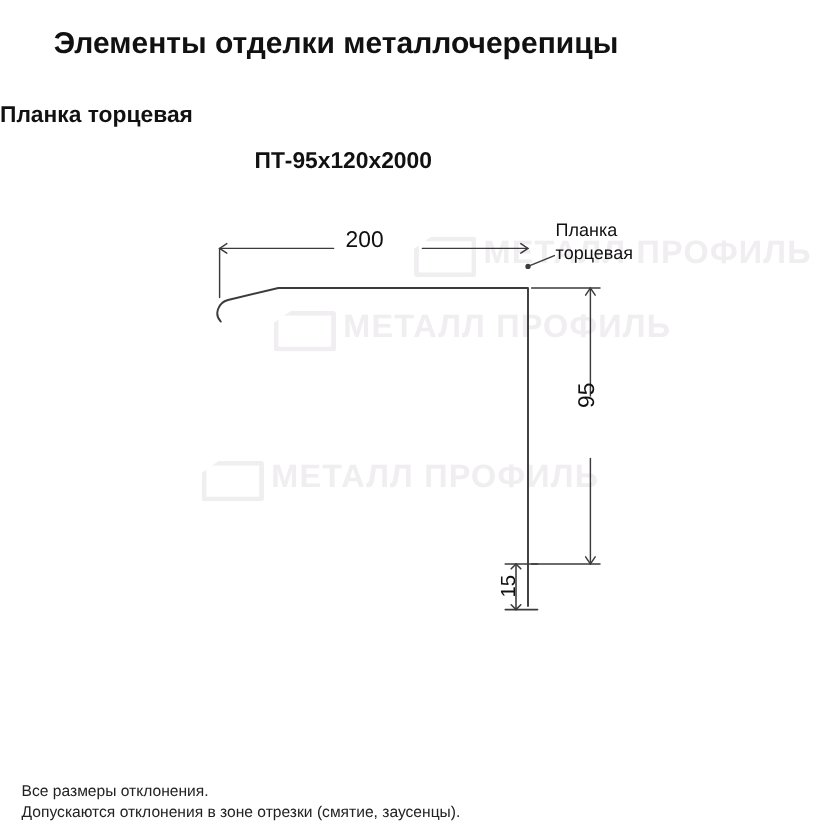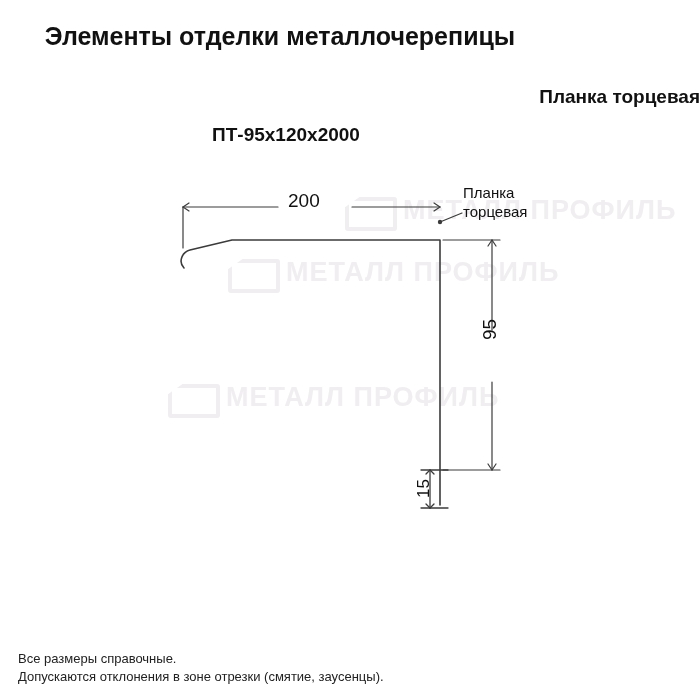--- a/index.html
+++ b/index.html
@@ -29,21 +29,21 @@
     font-size: 25px;
     font-weight: bold;
     letter-spacing: 0px;
     color: #111;
   }
   .title-sub {
     position: absolute;
     top: 86px;
     left: 0;
     width: 700px;
-    text-align: right;
+    text-align: left;
     font-size: 19px;
     font-weight: bold;
     color: #111;
   }
   .title-code {
     position: absolute;
     top: 124px;
     left: 0;
     width: 572px;
     text-align: center;
@@ -198,16 +198,16 @@
 
   <div class="dim-label label-120">200</div>
   <div class="dim-label label-95">95</div>
   <div class="dim-label label-15">15</div>
 
   <div class="label-face">
     <div>Планка</div>
     <div>торцевая</div>
   </div>
 
-  <div class="footnote footnote-1">Все размеры справочные.</div>
+  <div class="footnote footnote-1">Все размеры отклонения.</div>
   <div class="footnote footnote-2">Допускаются отклонения в зоне отрезки (смятие, заусенцы).</div>
 
 </div>
 
 </body></html>

